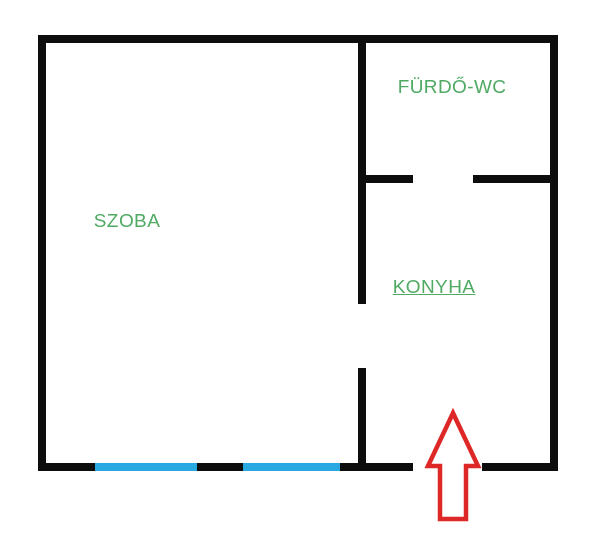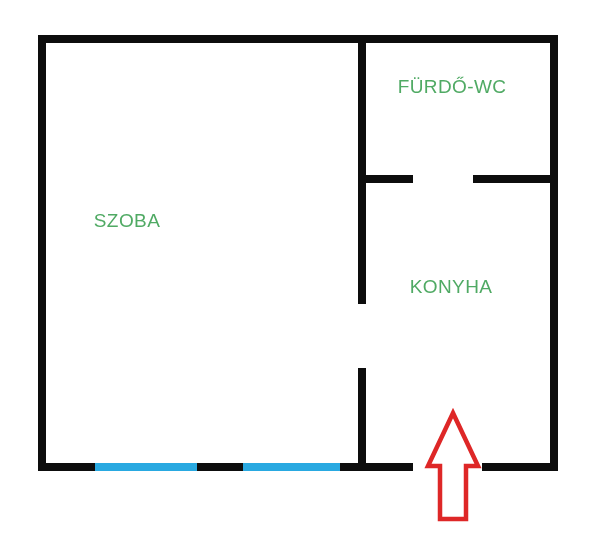--- a/index.html
+++ b/index.html
@@ -44,21 +44,21 @@
     position: absolute;
     transform: translate(-50%, -50%);
     color: var(--label, #50aa64);
     font-size: 19px;
     font-weight: 500;
     letter-spacing: 0.4px;
     white-space: nowrap;
   }
   .room-label.szoba  { left: 127px; top: 221px; }
   .room-label.furdo  { left: 452px; top: 87px; }
-  .room-label.konyha { left: 451px; top: 287px; }
+  .room-label.konyha { left: 434px; top: 287px; text-decoration: underline; }
   
   svg.arrow-layer {
     position: absolute;
     left: 0;
     top: 0;
     width: 600px;
     height: 535px;
     pointer-events: none;
   }
 </style>

